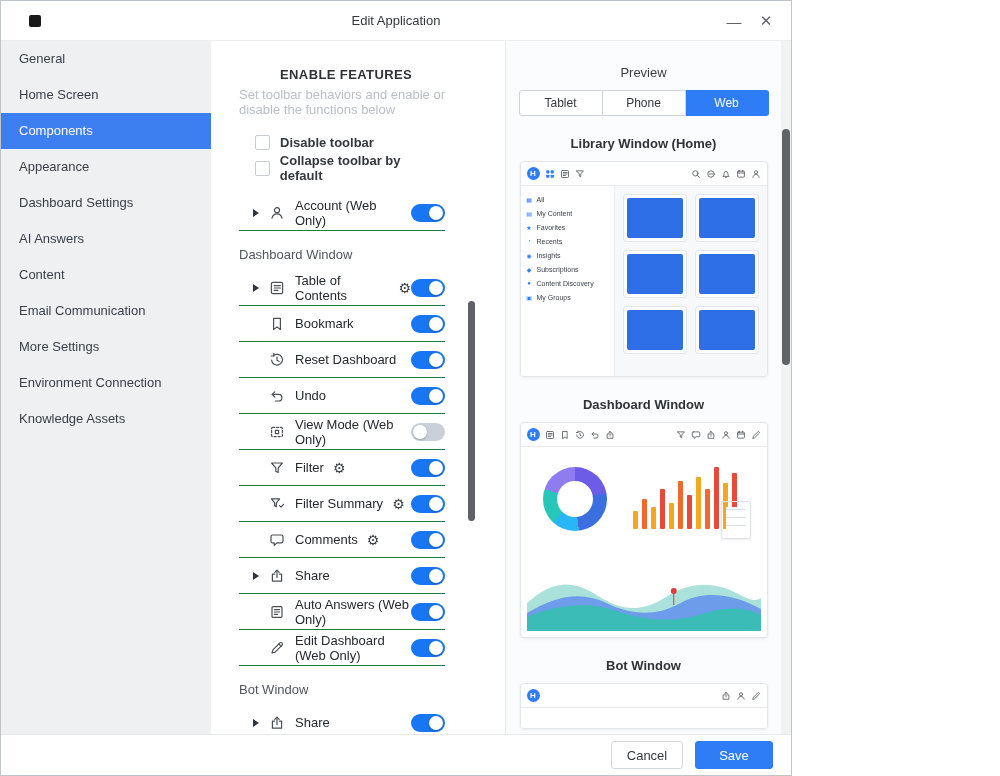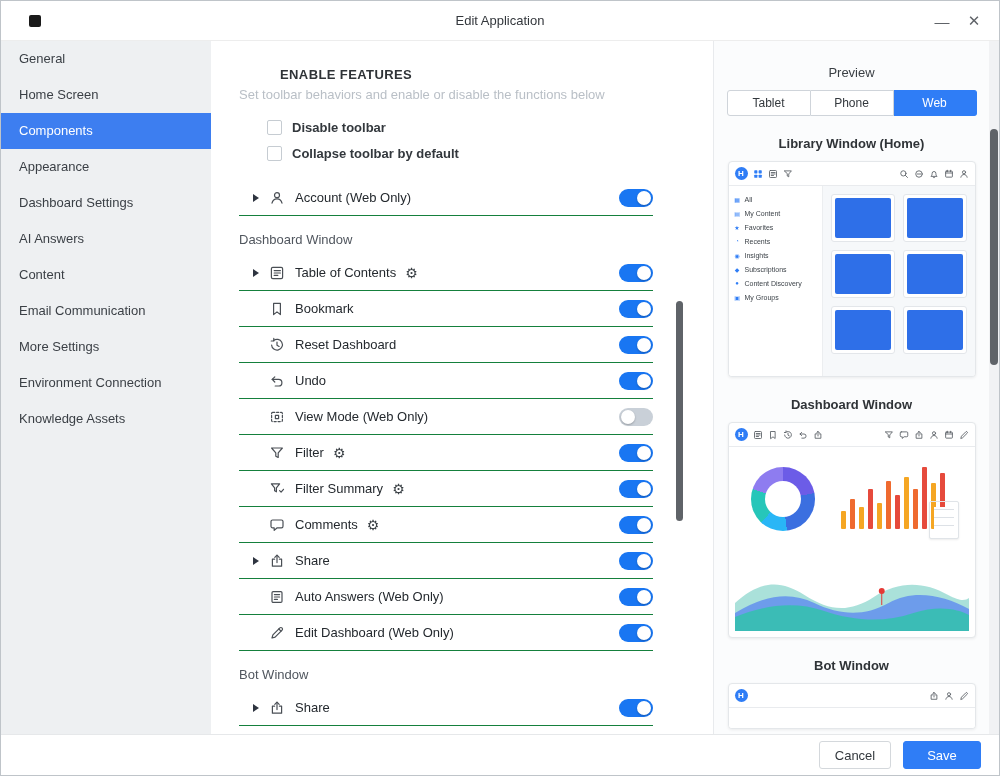--- a/index.html
+++ b/index.html
@@ -1,38 +1,38 @@
 <!DOCTYPE html>
 <html><head>
 <meta charset="utf-8">
 <style>
   * { box-sizing: border-box; margin: 0; padding: 0; }
   html,body { width:1000px; height:776px; }
   body { font-family: "Liberation Sans", sans-serif; background:#fff; color:#2f3337; }
-  .window { width:1000px; height:776px; border:1px solid #bfc4c9; display:flex; flex-direction:column; background:#fff; }
+  .window { width:792px; height:776px; border:1px solid #bfc4c9; display:flex; flex-direction:column; background:#fff; }
 
   
   .titlebar { height:40px; position:relative; background:#fff; border-bottom:1px solid #ededed; flex:0 0 40px; }
   .app-icon { position:absolute; left:28px; top:14px; width:12px; height:12px; background:#1a1a1a; border-radius:2px; }
   .win-title { position:absolute; left:0; right:0; top:12px; text-align:center; font-size:13px; color:#33373c; }
   .win-btn { position:absolute; top:8px; width:26px; height:24px; border:none; background:transparent; font-size:15px; color:#5f6368; cursor:pointer; font-family:inherit; }
   .win-min { right:44px; }
   .win-close { right:12px; }
 
   
   .content { flex:1; display:flex; min-height:0; }
   .sidebar { width:210px; background:#eef0f2; flex:0 0 210px; }
   .side-item { height:36px; line-height:36px; padding-left:18px; font-size:13px; color:#3a3f45; cursor:pointer; }
   .side-item.selected { background:#3d7ef0; color:#fff; }
 
   .main { flex:1; background:#fff; position:relative; padding:26px 60px 0 28px; overflow:hidden; }
   .ef-heading { font-size:13px; font-weight:bold; letter-spacing:.4px; color:#2f3337;padding-left:41px; }
   .ef-sub { font-size:13px; color:#b9bfc6; margin-top:5px; }
   .check-rows { margin-top:12px; }
-  .check-row { display:flex; align-items:center; gap:10px; height:26px; margin-left:28px; }
+  .check-row { display:flex; align-items:center; gap:10px; height:26px; margin-left:16px; }
   .checkbox { width:15px; height:15px; border:1.5px solid #c6ccd2; border-radius:2px; background:#fff; cursor:pointer; }
   .check-label { font-size:13px; font-weight:bold; color:#33383d; }
 
   .rows { margin-top:14px; }
   .feature-row { display:flex; align-items:center; height:36px; border-bottom:1px solid #15803d; padding-left:14px; }
   .caret { width:16px; flex:0 0 16px; display:flex; align-items:center; cursor:pointer; }
   .caret::before { content:''; width:0; height:0; border-left:6px solid #2e3440; border-top:4px solid transparent; border-bottom:4px solid transparent; }
   .caret-spacer { width:16px; flex:0 0 16px; }
   .f-icon { width:24px; flex:0 0 24px; display:flex; align-items:center; }
   .f-icon svg { width:16px; height:16px; stroke:#4a4f55; fill:none; stroke-width:1.2; stroke-linecap:round; stroke-linejoin:round; }

